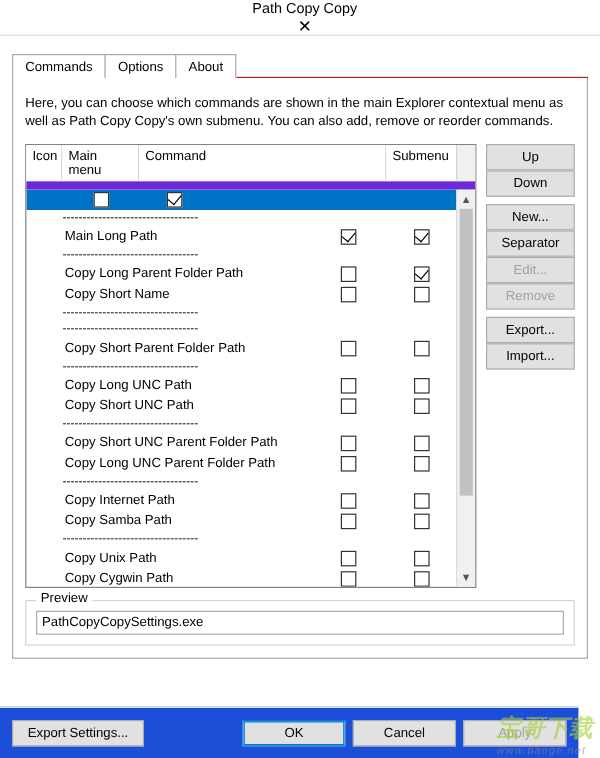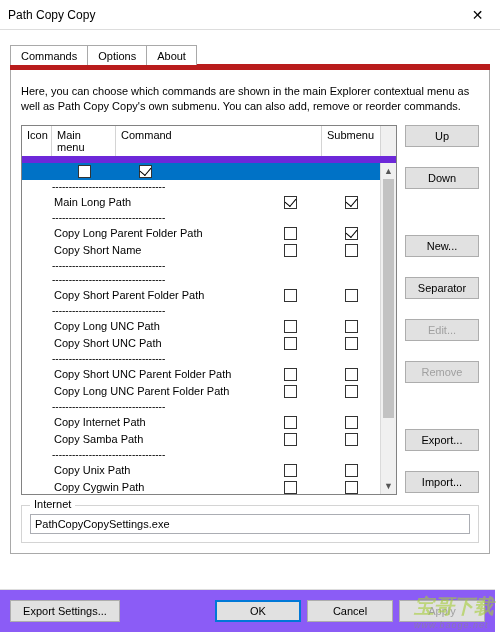--- a/index.html
+++ b/index.html
@@ -12,31 +12,32 @@
     height: 632px;
     overflow: hidden;
   }
   .titlebar {
     height: 30px;
     display: flex;
     align-items: center;
     justify-content: space-between;
     padding-left: 8px;
     border-bottom: 1px solid #ddd;
+    flex-direction: column;
   }
   .titlebar .title { font-size: 12px; }
   .titlebar .close {
     width: 45px; height: 30px;
     display: flex; align-items: center; justify-content: center;
     font-size: 14px; color: #000;
   }
   .content { padding: 8px 10px; }
   .tabs {
     display: flex;
-    border-bottom: 6px solid #b91c1c;
+    border-bottom: 1px solid #b91c1c;
     margin-top: 6px;
   }
   .tab {
     padding: 4px 10px 3px;
     border: 1px solid #a9a9a9;
     border-bottom: none;
     background: #fff;
     font-size: 11px;
     position: relative;
     margin-right: -1px;
@@ -119,21 +120,21 @@
   }
   .row.selected .chk { border-color:#333; }
   .scroll-v {
     position:absolute; right:0; top:0; bottom:0; width:16px;
     background:#f0f0f0; border-left:1px solid #dadada;
     display:flex; flex-direction:column;
   }
   .scroll-btn { height:16px; display:flex;align-items:center;justify-content:center;font-size:9px;color:#555; background:#f0f0f0;}
   .scroll-track { flex:1; position:relative; }
   .scroll-thumb { position:absolute; left:2px; right:2px; top:0; height:80%; background:#c2c2c2; border-radius:0;}
-  .side-btns { width: 74px; display:flex; flex-direction:column; gap:20px; }
+  .side-btns { width: 74px; display:flex; flex-direction:column; gap:0; }
   .wbtn {
     height:22px; border:1px solid #adadad; background:#e1e1e1;
     font-size:11px; display:flex; align-items:center; justify-content:center;
     cursor:default;
   }
   .wbtn.disabled { color:#a0a0a0; }
   .spacer { height:6px; }
   .preview-box {
     margin-top:10px;
     border:1px solid #d4d4d4;
@@ -143,22 +144,22 @@
   .preview-box .legend {
     position:absolute; top:-8px; left:8px; background:#fff; padding:0 4px; font-size:11px;
   }
   .preview-input {
     width:100%; height:20px; border:1px solid #abadb3; padding:2px 4px; font-size:11px; font-family:inherit;
   }
   .bottom-bar {
     display:flex; align-items:center; gap:6px;
     padding: 10px;
     border-top: 1px solid #ddd;
-    position:absolute; bottom:0; left:0; right:5px;
-    background:#8b5cf6;
+    position:absolute; bottom:0; left:0; right:18px;
+    background:#1d4ed8;
   }
   .bottom-bar .spacer-flex { flex:1; }
   .bbtn {
     width:86px; height:22px; border:1px solid #adadad; background:#e1e1e1;
     font-size:11px; display:flex; align-items:center; justify-content:center;
   }
   .bbtn.primary { border:1px solid #0078d7; background:#e1e1e1; box-shadow:0 0 0 1px #0078d7 inset;}
   .bbtn.disabled { color:#a0a0a0; }
   .watermark {
     position:absolute; right:6px; bottom:2px;
@@ -311,21 +312,21 @@
         <div class="wbtn">New...</div>
         <div class="wbtn">Separator</div>
         <div class="wbtn disabled">Edit...</div>
         <div class="wbtn disabled">Remove</div>
         <div class="spacer"></div>
         <div class="wbtn">Export...</div>
         <div class="wbtn">Import...</div>
       </div>
     </div>
     <div class="preview-box">
-      <span class="legend">Internet</span>
+      <span class="legend">Preview</span>
       <input class="preview-input" readonly="" value="PathCopyCopySettings.exe" style="">
     </div>
   </div>
 </div>
 
 <div class="bottom-bar">
   <div class="bbtn" style="width:110px">Export Settings...</div>
   <div class="spacer-flex"></div>
   <div class="bbtn primary">OK</div>
   <div class="bbtn">Cancel</div>

